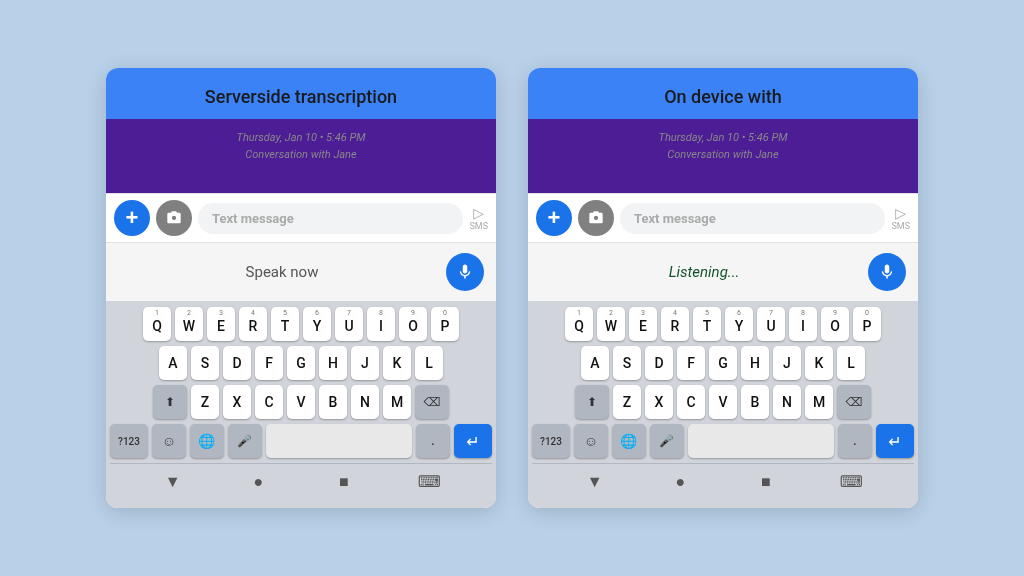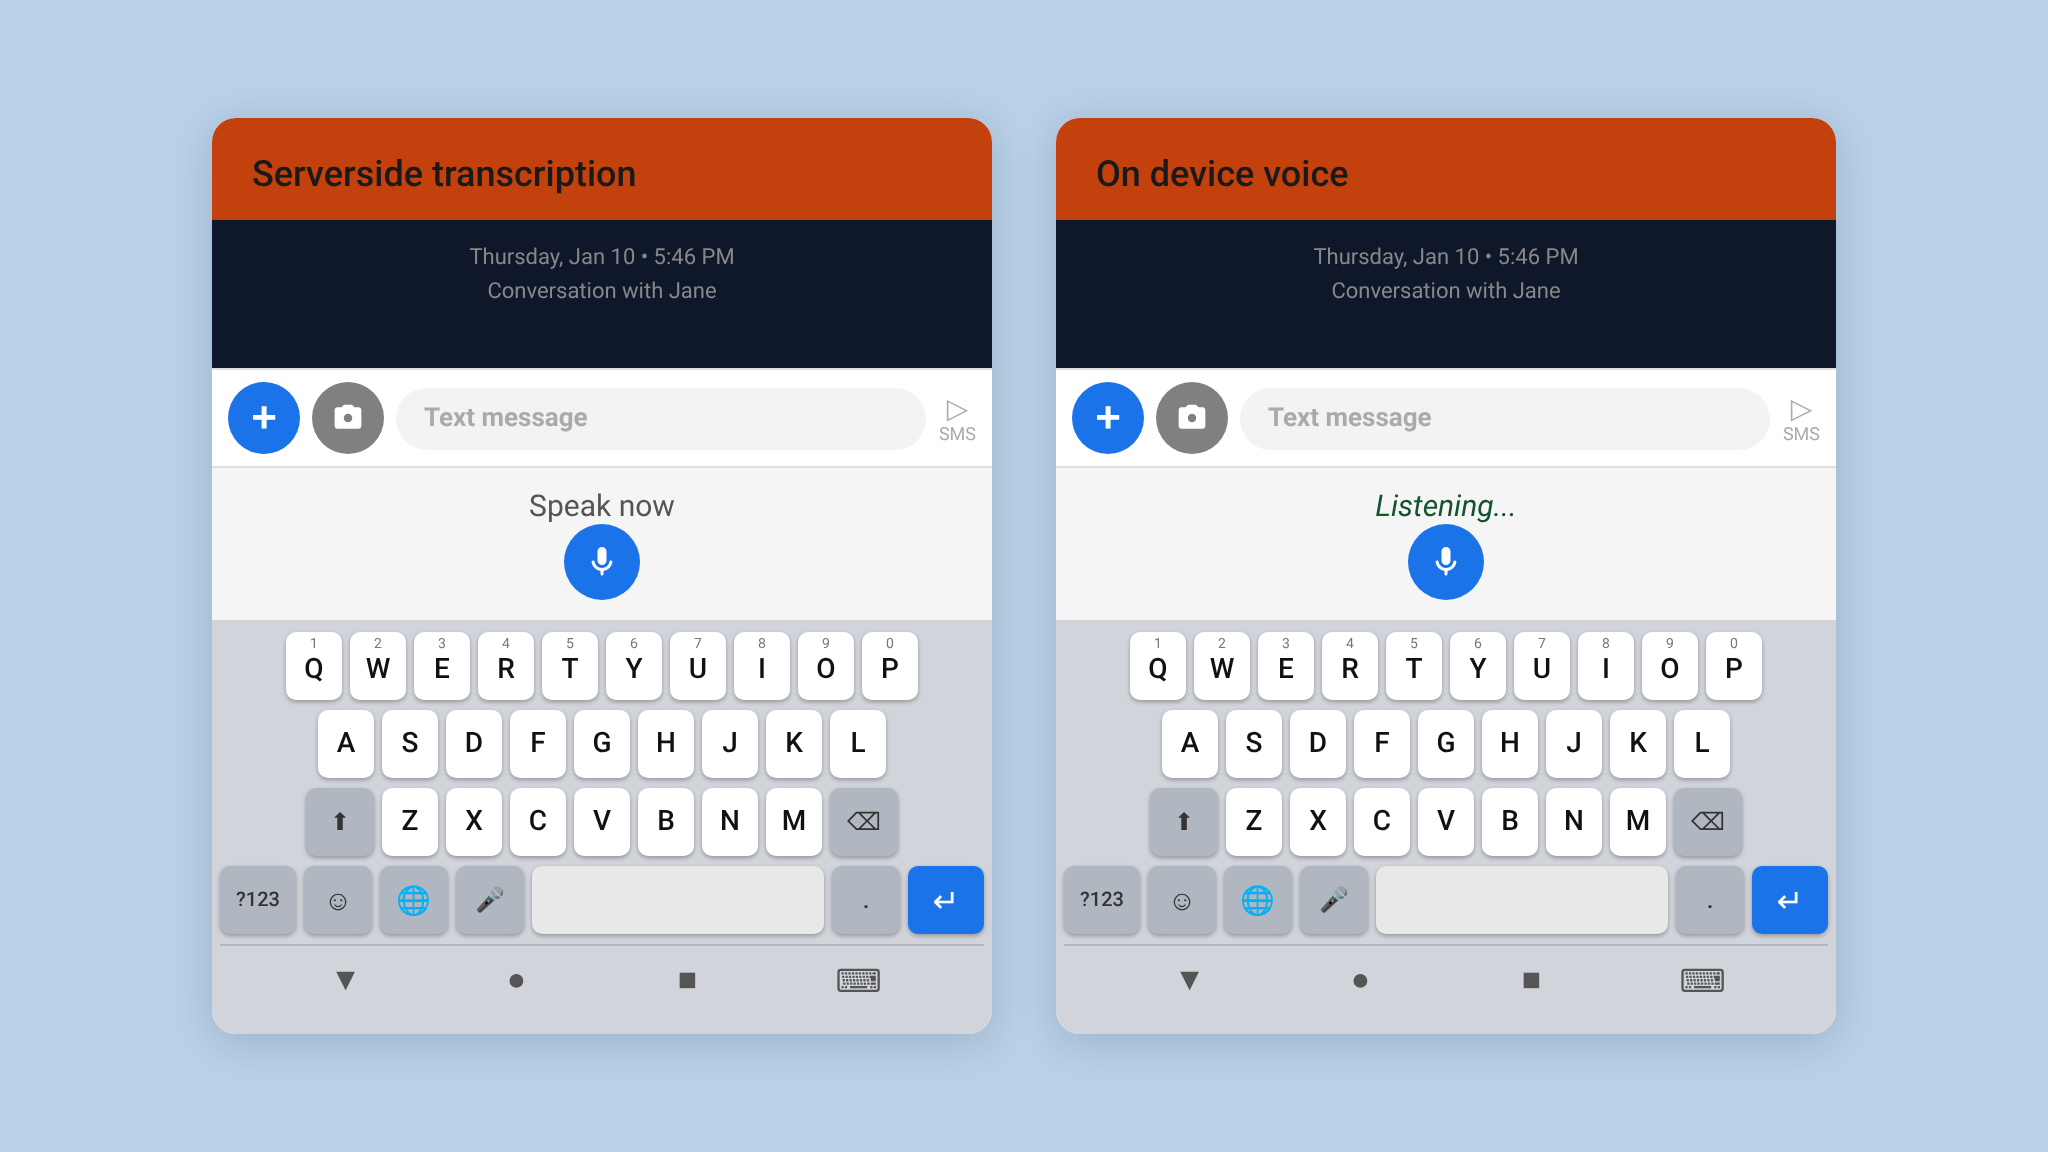--- a/index.html
+++ b/index.html
@@ -27,32 +27,33 @@
       background: white;
       border-radius: 12px;
       width: 390px;
       box-shadow: 0 4px 20px rgba(0,0,0,0.15);
       overflow: hidden;
       display: flex;
       flex-direction: column;
     }
 
     .panel-title {
-      text-align: left;
+      text-align: center;
       font-size: 18px;
       font-weight: 500;
       color: #1a1a1a;
       padding: 18px 20px 12px;
-      background: #c2410c;
+      background: #3b82f6;
     }
 
     .message-area {
       padding: 12px 0 8px;
       text-align: center;
-      background: #0f172a;
+      background: #4c1d95;
+      font-style: italic;
     }
 
     .timestamp {
       font-size: 11px;
       color: #888;
       margin-bottom: 4px;
     }
 
     .conversation-label {
       font-size: 11px;
@@ -120,21 +121,20 @@
       color: #aaa;
     }
 
     .speak-bar {
       background: #f5f5f5;
       padding: 10px 12px;
       display: flex;
       align-items: center;
       justify-content: space-between;
       border-top: 1px solid #e0e0e0;
-      flex-direction: column;
     }
 
     .speak-text {
       font-size: 15px;
       color: #555;
       text-align: center;
       flex: 1;
     }
 
     .mic-btn {
@@ -350,21 +350,21 @@
         </div>
         <div class="bottom-bar">
           <div class="bottom-icon">▼</div>
           <div class="bottom-icon">●</div>
           <div class="bottom-icon">■</div>
           <div class="bottom-icon">⌨</div>
         </div>
       </div>
     </div>
     <div class="phone-panel">
-      <div class="panel-title">On device voice</div>
+      <div class="panel-title">On device with</div>
       <div class="message-area">
         <div class="timestamp">Thursday, Jan 10 • 5:46 PM</div>
         <div class="conversation-label">Conversation with Jane</div>
       </div>
       <div class="input-row">
         <button class="btn-circle btn-blue" style="font-size: 22px;">+</button>
         <button class="btn-circle btn-gray">
           <svg xmlns="http://www.w3.org/2000/svg" viewBox="0 0 24 24" fill="white" width="16" height="16">
     <path d="M12 15.2A3.2 3.2 0 0 1 8.8 12 3.2 3.2 0 0 1 12 8.8 3.2 3.2 0 0 1 15.2 12 3.2 3.2 0 0 1 12 15.2M9 2L7.17 4H4c-1.1 0-2 .9-2 2v12c0 1.1.9 2 2 2h16c1.1 0 2-.9 2-2V6c0-1.1-.9-2-2-2h-3.17L15 2H9z"></path>
   </svg>

